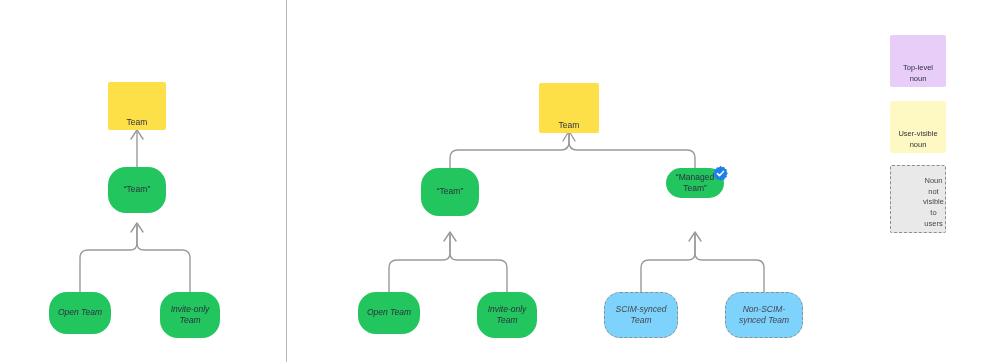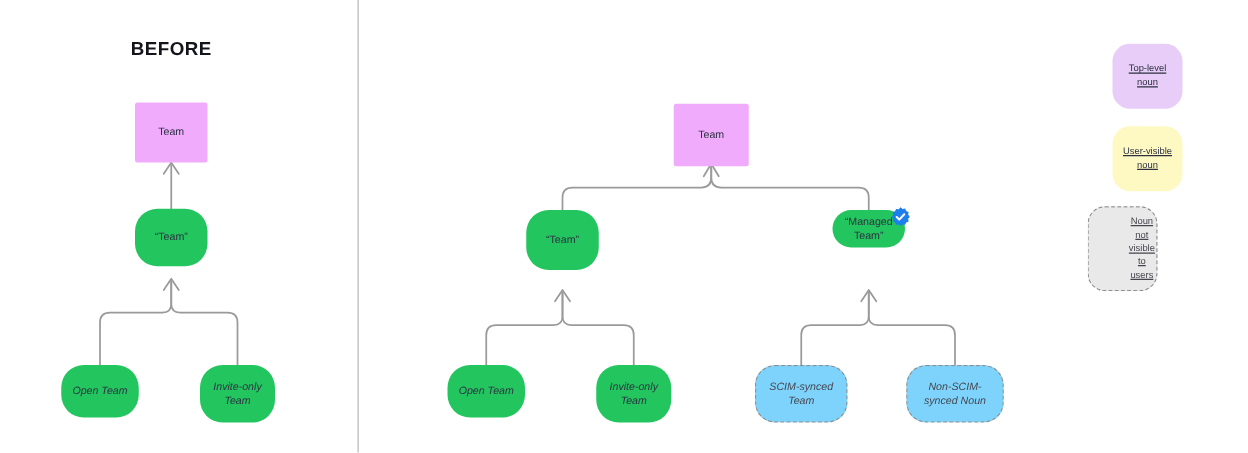--- a/index.html
+++ b/index.html
@@ -52,48 +52,48 @@
     text-align: center;
     line-height: 1.32;
     font-size: 8.5px;
     font-style: italic;
     color: #2d3142;
     border-radius: 16px;
     padding: 2px 4px;
   }
   .node.plain { font-style: normal; }
   .node.purple {
-    background: #f0abfc;
+    background: #fde047;
     border-radius: 2px;
+    align-items: flex-end;
   }
   .node.blue {
     background: #22c55e;
     border-radius: 18px;
   }
   .node.grayDashed {
     background: #7dd3fc;
     border: 1.6px dashed #8e8e8e;
     border-radius: 16px;
     color: #46464f;
   }
 
   
   .legend-box {
     position: absolute;
     box-sizing: border-box;
     display: flex;
-    align-items: center;
+    align-items: flex-end;
     justify-content: center;
     text-align: center;
     font-size: 7.5px;
     line-height: 1.45;
     color: #2d3142;
-    border-radius: 14px;
+    border-radius: 2px;
     padding: 2px 5px;
-    text-decoration: underline;
   }
   .legend-box.purple { background: #e7cdf7; }
   .legend-box.blue   { background: #fef9c3; }
   .legend-box.gray   {
     background: #e9e9e9;
     border: 1.6px dashed #8e8e8e;
     color: #46464f;
   }
 
   
@@ -148,21 +148,20 @@
 
     <path class="wire" d="M389,292 L389,268 Q389,260 397,260 L443,260 Q450,260 450,253 L450,234"></path>
     <path class="wire" d="M507,292 L507,268 Q507,260 499,260 L457,260 Q450,260 450,253 L450,234"></path>
     <path class="wire-head" d="M444,241 L450,232 L456,241"></path>
 
     <path class="wire" d="M641,292 L641,268 Q641,260 649,260 L688,260 Q695,260 695,253 L695,234"></path>
     <path class="wire" d="M764,292 L764,268 Q764,260 756,260 L702,260 Q695,260 695,253 L695,234"></path>
     <path class="wire-head" d="M689,241 L695,232 L701,241"></path>
   </svg>
 
-  <div class="section-title" style="left:77px; top:31px; width:120px;">BEFORE</div>
 
   <div class="node purple plain" style="left:108px; top:82px; width:58px; height:48px;">
     <span>Team</span>
   </div>
 
   <div class="node blue plain" style="left:108px; top:167px; width:58px; height:46px;">
     <span>“Team”</span>
   </div>
 
   <div class="node blue" style="left:49px; top:292px; width:62px; height:42px;">
@@ -199,30 +198,30 @@
 
   <div class="node blue" style="left:477px; top:292px; width:60px; height:46px;">
     <span>Invite-only Team</span>
   </div>
 
   <div class="node grayDashed" style="left:604px; top:292px; width:74px; height:46px;">
     <span>SCIM-synced Team</span>
   </div>
 
   <div class="node grayDashed" style="left:725px; top:292px; width:78px; height:46px;">
-    <span>Non-SCIM-synced Noun</span>
+    <span>Non-SCIM-synced Team</span>
   </div>
 
   <div>
     <div class="legend-box purple" style="left:890px; top:35px; width:56px; height:52px;">
       <span>Top-level noun</span>
     </div>
 
     <div class="legend-box blue" style="left:890px; top:101px; width:56px; height:52px;">
       <span>User-visible noun</span>
     </div>
 
-    <div class="legend-box gray" style="left:870px; top:165px; width:56px; height:68px;padding-left:36px;">
+    <div class="legend-box gray" style="left:890px; top:165px; width:56px; height:68px;padding-left:36px;">
       <span>Noun not visible to users</span>
     </div>
   </div>
 
 </div>
 
 </body></html>

